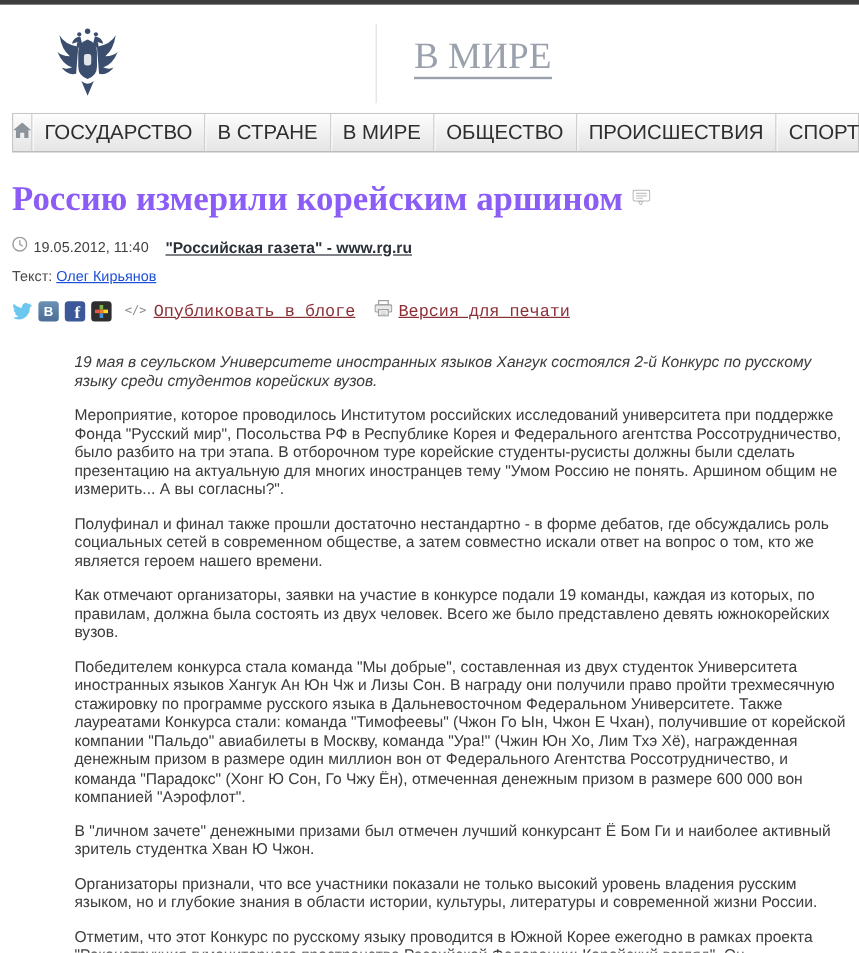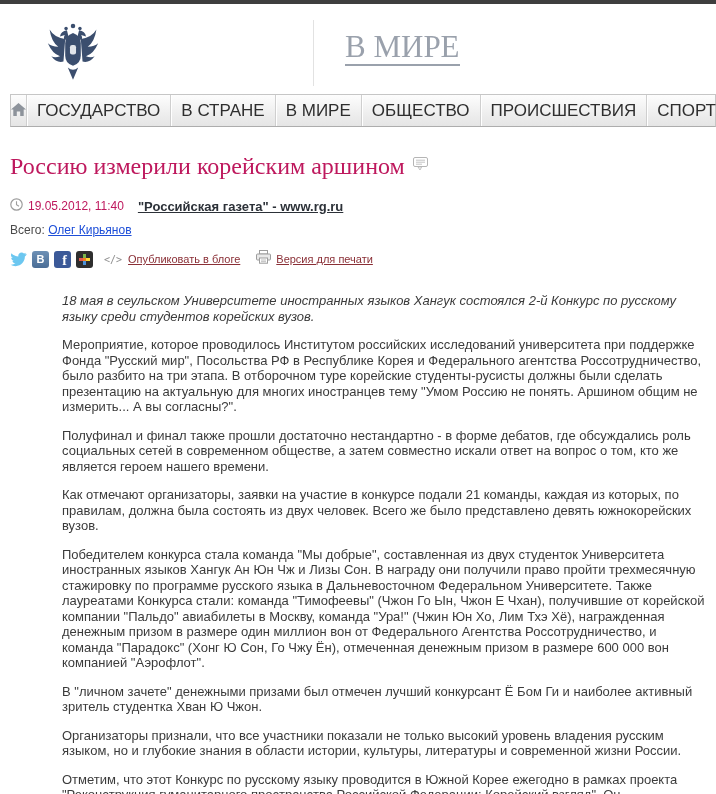--- a/index.html
+++ b/index.html
@@ -28,42 +28,42 @@
   .nav-home { width:46px; display:flex; align-items:center; justify-content:center; cursor:pointer; }
   .nav-item {
     flex:1 1 auto; display:flex; align-items:center; justify-content:center;
     padding:0 10px; font-size:17px; color:#2e2e2e; white-space:nowrap; cursor:pointer;
     border-left:1px solid #cfcfcf; box-shadow:inset 1px 0 0 #ffffff;
   }
 
   
   .content { padding:0 6px 0 10px; }
   .article-title {
-    margin-top:19px; font-family:"Liberation Serif", serif; font-weight:normal;
-    font-size:24px; color:#be185d; line-height:32px;
+    margin-top:19px; font-family:"Liberation Serif", serif; font-weight:bold;
+    font-size:29px; color:#8b5cf6; line-height:32px;
   }
   .comment-icon { display:inline-block; margin-left:8px; vertical-align:4px; cursor:pointer; }
 
   .meta-row { margin-top:15px; display:flex; align-items:center; }
   .clock-icon { margin-right:5px; }
-  .meta-date { font-size:12px; color:#be185d; }
+  .meta-date { font-size:12px; color:#404040; }
   .source-link { margin-left:14px; font-size:13px; font-weight:bold; color:#2c3138; text-decoration:underline; cursor:pointer; }
 
   .author-row { margin-top:8px; font-size:12px; color:#4a4a4a; }
   .author-link { color:#1d4ed8; text-decoration:underline; cursor:pointer; }
 
   .social-row { margin-top:13px; display:flex; align-items:center; }
   .soc { width:17px; height:17px; margin-right:5px; border-radius:3px; display:flex; align-items:center; justify-content:center; cursor:pointer; position:relative; }
   .soc-tw { background:transparent; }
   .soc-vk { background:linear-gradient(#6d90b5,#4a6d96); color:#fff; font-size:11px; font-weight:bold; }
   .soc-fb { background:#3b5998; color:#fff; font-size:12px; font-weight:bold; overflow:hidden; }
   .soc-fb span { position:relative; top:2px; left:2px; font-family:"Liberation Serif",serif; font-size:14px; }
   .soc-share { background:#2e2e2e; }
   .embed-glyph { font-family:"DejaVu Sans Mono", monospace; font-size:10px; color:#8e8e8e; margin:0 6px 0 6px; cursor:pointer; }
-  .red-link { font-size:11px; color:#8a2f36; text-decoration:underline; cursor:pointer; }
+  .red-link { font-size:14px; color:#8a2f36; text-decoration:underline; cursor:pointer;font-family:Liberation Mono, monospace; }
   .printer-icon { margin:0 5px 0 16px; cursor:pointer; }
 
   
   .article-body { margin:25px 0 0 52px; width:646px; }
   .article-body p { font-size:13px; line-height:15.5px; color:#3b3b3b; margin-bottom:13px; }
   .article-body p.lead { font-style:italic; }
 </style>
 </head>
 <body>
 
@@ -124,21 +124,21 @@
       <svg width="13" height="13" viewBox="0 0 13 13">
         <circle cx="6.5" cy="6.5" r="5.7" fill="none" stroke="#9d9d9d" stroke-width="1.2"></circle>
         <path d="M6.5 3.2 V6.7 L9 8.2" fill="none" stroke="#9d9d9d" stroke-width="1.1"></path>
       </svg>
     </span>
     <span class="meta-date">19.05.2012, 11:40</span>
     <a class="source-link">"Российская газета" - www.rg.ru</a>
   </div>
 
   <div class="author-row">
-    <span>Всего:</span>
+    <span>Текст:</span>
     <a class="author-link">Олег Кирьянов</a>
   </div>
 
   <div class="social-row">
     <span class="soc soc-tw">
       <svg width="17" height="15" viewBox="0 0 16 14">
         <path fill="#6cc7f0" d="M15.5 1.7c-.55.3-1.15.5-1.75.6.63-.4 1.1-1 1.33-1.7-.6.37-1.25.63-1.95.78A3.07 3.07 0 0 0 10.9.4C9.2.4 7.8 1.8 7.8 3.5c0 .24.02.48.08.7C5.3 4.07 3 2.85 1.45 1 .12 3.3 1.6 5 2.6 5.7c-.5-.02-1-.16-1.42-.4 0 1.5 1.05 2.75 2.45 3.04-.43.12-.9.14-1.35.05.38 1.25 1.55 2.16 2.9 2.18A6.2 6.2 0 0 1 .5 11.9a8.74 8.74 0 0 0 4.72 1.38c5.67 0 8.77-4.7 8.77-8.77v-.4c.6-.43 1.12-.97 1.51-1.6z"></path>
       </svg>
     </span>
     <span class="soc soc-vk">
@@ -164,23 +164,23 @@
         <rect x="0.5" y="4" width="14" height="6" rx="1" fill="#e9e9e9" stroke="#9d9d9d"></rect>
         <rect x="3.5" y="8" width="8" height="5.2" fill="#fff" stroke="#9d9d9d"></rect>
         <line x1="5" y1="10" x2="10" y2="10" stroke="#bdbdbd"></line>
         <line x1="5" y1="11.7" x2="10" y2="11.7" stroke="#bdbdbd"></line>
       </svg>
     </span>
     <a class="red-link">Версия для печати</a>
   </div>
 
   <div class="article-body">
-    <p class="lead">18 мая в сеульском Университете иностранных языков Хангук состоялся 2-й Конкурс по русскому языку среди студентов корейских вузов.</p>
+    <p class="lead">19 мая в сеульском Университете иностранных языков Хангук состоялся 2-й Конкурс по русскому языку среди студентов корейских вузов.</p>
     <p>Мероприятие, которое проводилось Институтом российских исследований университета при поддержке Фонда "Русский мир", Посольства РФ в Республике Корея и Федерального агентства Россотрудничество, было разбито на три этапа. В отборочном туре корейские студенты-русисты должны были сделать презентацию на актуальную для многих иностранцев тему "Умом Россию не понять. Аршином общим не измерить... А вы согласны?".</p>
     <p>Полуфинал и финал также прошли достаточно нестандартно - в форме дебатов, где обсуждались роль социальных сетей в современном обществе, а затем совместно искали ответ на вопрос о том, кто же является героем нашего времени.</p>
-    <p>Как отмечают организаторы, заявки на участие в конкурсе подали 21 команды, каждая из которых, по правилам, должна была состоять из двух человек. Всего же было представлено девять южнокорейских вузов.</p>
+    <p>Как отмечают организаторы, заявки на участие в конкурсе подали 19 команды, каждая из которых, по правилам, должна была состоять из двух человек. Всего же было представлено девять южнокорейских вузов.</p>
     <p>Победителем конкурса стала команда "Мы добрые", составленная из двух студенток Университета иностранных языков Хангук Ан Юн Чж и Лизы Сон. В награду они получили право пройти трехмесячную стажировку по программе русского языка в Дальневосточном Федеральном Университете. Также лауреатами Конкурса стали: команда "Тимофеевы" (Чжон Го Ын, Чжон Е Чхан), получившие от корейской компании "Пальдо" авиабилеты в Москву, команда "Ура!" (Чжин Юн Хо, Лим Тхэ Хё), награжденная денежным призом в размере один миллион вон от Федерального Агентства Россотрудничество, и команда "Парадокс" (Хонг Ю Сон, Го Чжу Ён), отмеченная денежным призом в размере 600 000 вон компанией "Аэрофлот".</p>
     <p>В "личном зачете" денежными призами был отмечен лучший конкурсант Ё Бом Ги и наиболее активный зритель студентка Хван Ю Чжон.</p>
     <p>Организаторы признали, что все участники показали не только высокий уровень владения русским языком, но и глубокие знания в области истории, культуры, литературы и современной жизни России.</p>
     <p>Отметим, что этот Конкурс по русскому языку проводится в Южной Корее ежегодно в рамках проекта "Реконструкция гуманитарного пространства Российской Федерации: Корейский взгляд". Он осуществляется Институтом российских исследований Университета иностранных языков Хангук. Цель мероприятия - поддержка талантливых студентов и привлечение внимания к проблематике изучению русского языка в Южной Корее.</p>
   </div>
 
 </div>
 
 </body></html>

